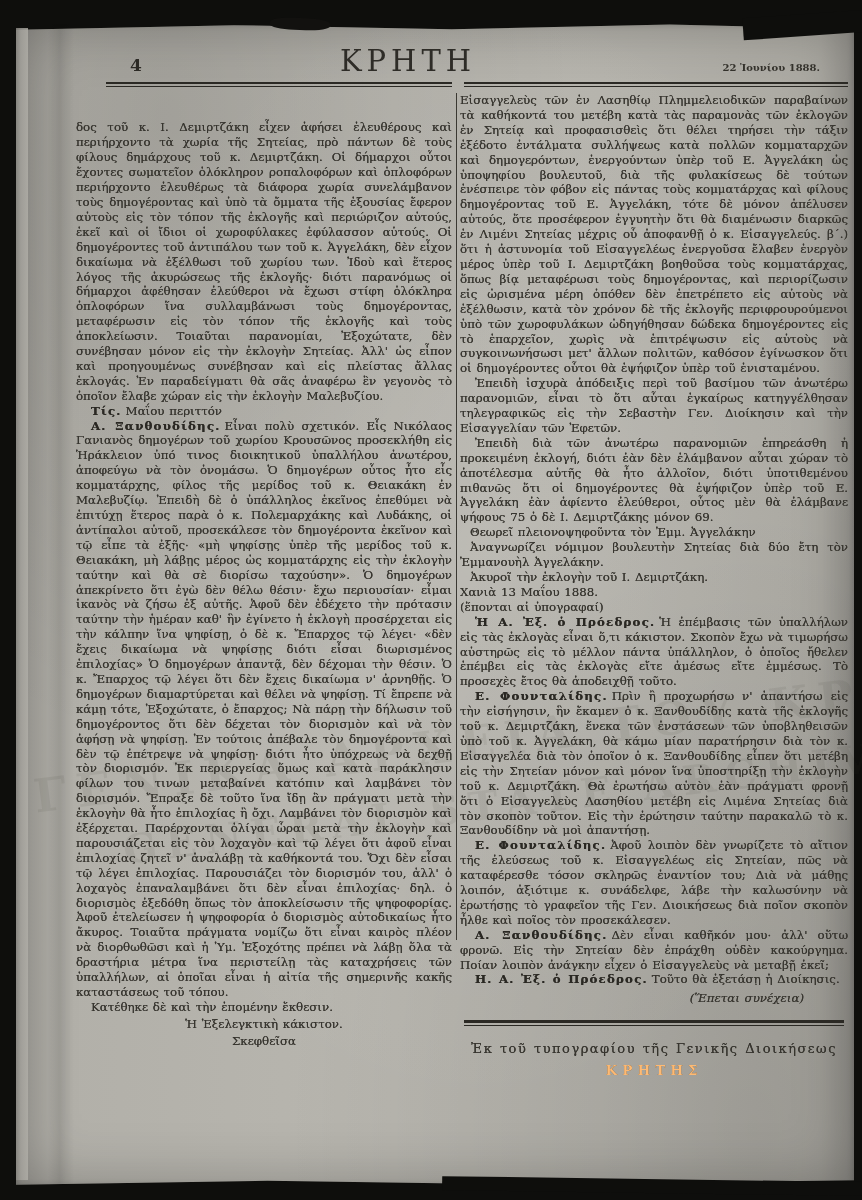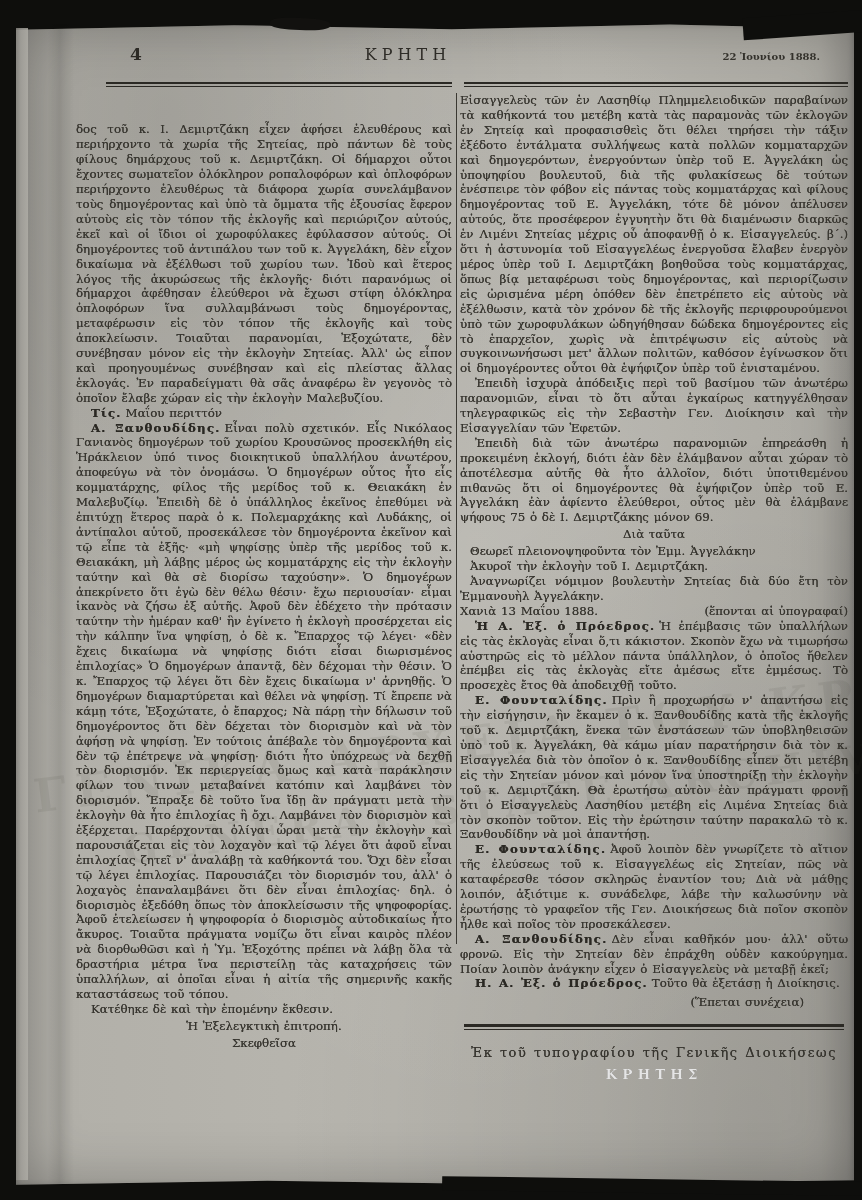--- a/index.html
+++ b/index.html
@@ -40,21 +40,21 @@
   .wm-gr{left:30px;top:705px;font-size:46px;letter-spacing:10px;transform:rotate(-7deg);}
   .wm-en{left:120px;top:775px;font-size:40px;letter-spacing:9px;transform:rotate(-7deg);}
 
   
   .content{
     position:absolute;left:76px;top:44px;width:772px;
     color:#37352f;
   }
   .masthead{display:flex;align-items:baseline;height:30px;}
   .page-num{width:120px;text-align:center;font-weight:bold;font-size:17px;color:#2c2a25;}
-  .mast-title{flex:1;text-align:center;font-size:16px;letter-spacing:5px;color:#2e2c27;}
+  .mast-title{flex:1;text-align:center;font-size:29px;letter-spacing:5px;color:#2e2c27;}
   .mast-date{width:200px;text-align:right;padding-right:28px;font-weight:bold;font-size:10px;color:#33312b;}
   .head-rules{display:flex;margin-top:8px;margin-bottom:6px;}
   .hr-seg{height:2px;border-top:2.5px solid #2b2924;border-bottom:1px solid #2b2924;}
   .hr-left{width:346px;margin-left:30px;}
   .hr-right{flex:1;margin-left:12px;}
 
   .columns{display:flex;align-items:center;}
   .col{width:376px;}
   .col-right{flex:1;}
   .divider{width:1px;align-self:stretch;background:linear-gradient(#3a3832 0 86%,transparent 86%);margin:0 3px 0 4px;}
@@ -64,25 +64,25 @@
     font-size:11.8px;line-height:14.9px;
     text-align:justify;
     text-shadow:0 0 0.6px rgba(46,44,38,0.85);
     word-spacing:1px;
   }
   .indent{text-indent:15px;}
   .lead{font-weight:bold;letter-spacing:1.2px;margin-right:4px;color:#2a2823;}
   .center{text-align:center !important;text-indent:0;}
   .headline{margin-top:2px !important;margin-bottom:2px !important;}
   .verdict{text-indent:10px;}
-  .dateline-row{display:flex;justify-content:space-between;margin:0;font-size:11.8px;line-height:15.2px;text-shadow:0 0 0.6px rgba(46,44,38,0.85);}
-  .continuation{text-align:right !important;padding-right:44px;margin-top:4px !important;}
+  .dateline-row{display:flex;justify-content:space-between;margin:0;font-size:11.8px;line-height:15.2px;text-shadow:0 0 0.6px rgba(46,44,38,0.85);flex-direction:column;}
+  .continuation{text-align:right !important;font-style:italic;padding-right:44px;margin-top:4px !important;}
   .footer-rule{height:2px;border-top:3px solid #2b2924;border-bottom:1px solid #2b2924;margin:14px 4px 16px 4px;}
   .imprint1{text-align:center !important;font-weight:normal;letter-spacing:1.5px;font-size:13px !important;word-spacing:3px;}
-  .imprint2{text-align:center !important;font-weight:bold;letter-spacing:5px;font-size:13.5px !important;margin-top:6px !important;color:#e5e5e5;}
+  .imprint2{text-align:center !important;font-weight:bold;letter-spacing:5px;font-size:13.5px !important;margin-top:6px !important;color:#fdba74;}
 </style>
 </head>
 <body>
 
 <div class="scan">
   <div class="paper"></div>
   <div class="page-edge"></div>
   <div class="gutter-crease"></div>
   <div class="wedge-top-right"></div>
   <div class="wedge-bottom"></div>
@@ -104,34 +104,33 @@
       <div class="hr-seg hr-right"></div>
     </div>
 
     <div class="columns">
 
       <div class="col">
         <p>δος τοῦ κ. Ι. Δεμιρτζάκη εἶχεν ἀφήσει ἐλευθέρους καὶ περιήρχοντο τὰ χωρία τῆς Σητείας, πρὸ πάντων δὲ τοὺς φίλους δημάρχους τοῦ κ. Δεμιρτζάκη. Οἱ δήμαρχοι οὗτοι ἔχοντες σωματεῖον ὁλόκληρον ροπαλοφόρων καὶ ὁπλοφόρων περιήρχοντο ἐλευθέρως τὰ διάφορα χωρία συνελάμβανον τοὺς δημογέροντας καὶ ὑπὸ τὰ ὄμματα τῆς ἐξουσίας ἔφερον αὐτοὺς εἰς τὸν τόπον τῆς ἐκλογῆς καὶ περιώριζον αὐτούς, ἐκεῖ καὶ οἱ ἴδιοι οἱ χωροφύλακες ἐφύλασσον αὐτούς. Οἱ δημογέροντες τοῦ ἀντιπάλου των τοῦ κ. Ἀγγελάκη, δὲν εἶχον δικαίωμα νὰ ἐξέλθωσι τοῦ χωρίου των. Ἰδοὺ καὶ ἕτερος λόγος τῆς ἀκυρώσεως τῆς ἐκλογῆς· διότι παρανόμως οἱ δήμαρχοι ἀφέθησαν ἐλεύθεροι νὰ ἔχωσι στίφη ὁλόκληρα ὁπλοφόρων ἵνα συλλαμβάνωσι τοὺς δημογέροντας, μεταφέρωσιν εἰς τὸν τόπον τῆς ἐκλογῆς καὶ τοὺς ἀποκλείωσιν. Τοιαῦται παρανομίαι, Ἐξοχώτατε, δὲν συνέβησαν μόνον εἰς τὴν ἐκλογὴν Σητείας. Ἀλλ' ὡς εἶπον καὶ προηγουμένως συνέβησαν καὶ εἰς πλείστας ἄλλας ἐκλογάς. Ἐν παραδείγματι θὰ σᾶς ἀναφέρω ἓν γεγονὸς τὸ ὁποῖον ἔλαβε χώραν εἰς τὴν ἐκλογὴν Μαλεβυζίου.</p>
         <p class="indent"><span class="lead">Τίς.</span><span>Μαΐου περιττόν</span></p>
         <p class="indent"><span class="lead">Α. Ξανθουδίδης.</span><span>Εἶναι πολὺ σχετικόν. Εἷς Νικόλαος Γανιανὸς δημογέρων τοῦ χωρίου Κρουσῶνος προσεκλήθη εἰς Ἡράκλειον ὑπό τινος διοικητικοῦ ὑπαλλήλου ἀνωτέρου, ἀποφεύγω νὰ τὸν ὀνομάσω. Ὁ δημογέρων οὗτος ἦτο εἷς κομματάρχης, φίλος τῆς μερίδος τοῦ κ. Θειακάκη ἐν Μαλεβυζίῳ. Ἐπειδὴ δὲ ὁ ὑπάλληλος ἐκεῖνος ἐπεθύμει νὰ ἐπιτύχῃ ἕτερος παρὰ ὁ κ. Πολεμαρχάκης καὶ Λυδάκης, οἱ ἀντίπαλοι αὐτοῦ, προσεκάλεσε τὸν δημογέροντα ἐκεῖνον καὶ τῷ εἶπε τὰ ἑξῆς· «μὴ ψηφίσῃς ὑπὲρ τῆς μερίδος τοῦ κ. Θειακάκη, μὴ λάβῃς μέρος ὡς κομματάρχης εἰς τὴν ἐκλογὴν ταύτην καὶ θὰ σὲ διορίσω ταχούσην». Ὁ δημογέρων ἀπεκρίνετο ὅτι ἐγὼ δὲν θέλω θέσιν· ἔχω περιουσίαν· εἶμαι ἱκανὸς νὰ ζήσω ἐξ αὐτῆς. Ἀφοῦ δὲν ἐδέχετο τὴν πρότασιν ταύτην τὴν ἡμέραν καθ' ἣν ἐγίνετο ἡ ἐκλογὴ προσέρχεται εἰς τὴν κάλπην ἵνα ψηφίσῃ, ὁ δὲ κ. Ἔπαρχος τῷ λέγει· «δὲν ἔχεις δικαίωμα νὰ ψηφίσῃς διότι εἶσαι διωρισμένος ἐπιλοχίας» Ὁ δημογέρων ἀπαντᾷ, δὲν δέχομαι τὴν θέσιν. Ὁ κ. Ἔπαρχος τῷ λέγει ὅτι δὲν ἔχεις δικαίωμα ν' ἀρνηθῇς. Ὁ δημογέρων διαμαρτύρεται καὶ θέλει νὰ ψηφίσῃ. Τί ἔπρεπε νὰ κάμῃ τότε, Ἐξοχώτατε, ὁ ἔπαρχος; Νὰ πάρῃ τὴν δήλωσιν τοῦ δημογέροντος ὅτι δὲν δέχεται τὸν διορισμὸν καὶ νὰ τὸν ἀφήσῃ νὰ ψηφίσῃ. Ἐν τούτοις ἀπέβαλε τὸν δημογέροντα καὶ δὲν τῷ ἐπέτρεψε νὰ ψηφίσῃ· διότι ἦτο ὑπόχρεως νὰ δεχθῇ τὸν διορισμόν. Ἐκ περιεργείας ὅμως καὶ κατὰ παράκλησιν φίλων του τινων μεταβαίνει κατόπιν καὶ λαμβάνει τὸν διορισμόν. Ἔπραξε δὲ τοῦτο ἵνα ἴδῃ ἂν πράγματι μετὰ τὴν ἐκλογὴν θὰ ἦτο ἐπιλοχίας ἢ ὄχι. Λαμβάνει τὸν διορισμὸν καὶ ἐξέρχεται. Παρέρχονται ὀλίγαι ὧραι μετὰ τὴν ἐκλογὴν καὶ παρουσιάζεται εἰς τὸν λοχαγὸν καὶ τῷ λέγει ὅτι ἀφοῦ εἶναι ἐπιλοχίας ζητεῖ ν' ἀναλάβῃ τὰ καθήκοντά του. Ὄχι δὲν εἶσαι τῷ λέγει ἐπιλοχίας. Παρουσιάζει τὸν διορισμόν του, ἀλλ' ὁ λοχαγὸς ἐπαναλαμβάνει ὅτι δὲν εἶναι ἐπιλοχίας· δηλ. ὁ διορισμὸς ἐξεδόθη ὅπως τὸν ἀποκλείσωσιν τῆς ψηφοφορίας. Ἀφοῦ ἐτελείωσεν ἡ ψηφοφορία ὁ διορισμὸς αὐτοδικαίως ἦτο ἄκυρος. Τοιαῦτα πράγματα νομίζω ὅτι εἶναι καιρὸς πλέον νὰ διορθωθῶσι καὶ ἡ Ὑμ. Ἐξοχότης πρέπει νὰ λάβῃ ὅλα τὰ δραστήρια μέτρα ἵνα περιστείλῃ τὰς καταχρήσεις τῶν ὑπαλλήλων, αἱ ὁποῖαι εἶναι ἡ αἰτία τῆς σημερινῆς κακῆς καταστάσεως τοῦ τόπου.</span></p>
         <p class="indent">Κατέθηκε δὲ καὶ τὴν ἑπομένην ἔκθεσιν.</p>
-        <p class="center headline">Ἡ Ἐξελεγκτικὴ ἐπιτροπή.</p>
+        <p class="center headline">Ἡ Ἐξελεγκτικὴ κάκιστον.</p>
         <p class="center headline">Σκεφθεῖσα</p>
       </div>
 
       <div class="divider"></div>
 
       <div class="col col-right">
         <p>Εἰσαγγελεὺς τῶν ἐν Λασηθίῳ Πλημμελειοδικῶν παραβαίνων τὰ καθήκοντά του μετέβη κατὰ τὰς παραμονὰς τῶν ἐκλογῶν ἐν Σητείᾳ καὶ προφασισθεὶς ὅτι θέλει τηρήσει τὴν τάξιν ἐξέδοτο ἐντάλματα συλλήψεως κατὰ πολλῶν κομματαρχῶν καὶ δημογερόντων, ἐνεργούντων ὑπὲρ τοῦ Ε. Ἀγγελάκη ὡς ὑποψηφίου βουλευτοῦ, διὰ τῆς φυλακίσεως δὲ τούτων ἐνέσπειρε τὸν φόβον εἰς πάντας τοὺς κομματάρχας καὶ φίλους δημογέροντας τοῦ Ε. Ἀγγελάκη, τότε δὲ μόνον ἀπέλυσεν αὐτούς, ὅτε προσέφερον ἐγγυητὴν ὅτι θὰ διαμένωσιν διαρκῶς ἐν Λιμένι Σητείας μέχρις οὗ ἀποφανθῇ ὁ κ. Εἰσαγγελεύς. β΄.) ὅτι ἡ ἀστυνομία τοῦ Εἰσαγγελέως ἐνεργοῦσα ἔλαβεν ἐνεργὸν μέρος ὑπὲρ τοῦ Ι. Δεμιρτζάκη βοηθοῦσα τοὺς κομματάρχας, ὅπως βίᾳ μεταφέρωσι τοὺς δημογέροντας, καὶ περιορίζωσιν εἰς ὡρισμένα μέρη ὁπόθεν δὲν ἐπετρέπετο εἰς αὐτοὺς νὰ ἐξέλθωσιν, κατὰ τὸν χρόνον δὲ τῆς ἐκλογῆς περιφρουρούμενοι ὑπὸ τῶν χωροφυλάκων ὡδηγήθησαν δώδεκα δημογέροντες εἰς τὸ ἐπαρχεῖον, χωρὶς νὰ ἐπιτρέψωσιν εἰς αὐτοὺς νὰ συγκοινωνήσωσι μετ' ἄλλων πολιτῶν, καθόσον ἐγίνωσκον ὅτι οἱ δημογέροντες οὗτοι θὰ ἐψήφιζον ὑπὲρ τοῦ ἐνισταμένου.</p>
         <p class="indent">Ἐπειδὴ ἰσχυρὰ ἀπόδειξις περὶ τοῦ βασίμου τῶν ἀνωτέρω παρανομιῶν, εἶναι τὸ ὅτι αὗται ἐγκαίρως κατηγγέλθησαν τηλεγραφικῶς εἰς τὴν Σεβαστὴν Γεν. Διοίκησιν καὶ τὴν Εἰσαγγελίαν τῶν Ἐφετῶν.</p>
         <p class="indent">Ἐπειδὴ διὰ τῶν ἀνωτέρω παρανομιῶν ἐπηρεάσθη ἡ προκειμένη ἐκλογή, διότι ἐὰν δὲν ἐλάμβανον αὗται χώραν τὸ ἀποτέλεσμα αὐτῆς θὰ ἦτο ἀλλοῖον, διότι ὑποτιθεμένου πιθανῶς ὅτι οἱ δημογέροντες θὰ ἐψήφιζον ὑπὲρ τοῦ Ε. Ἀγγελάκη ἐὰν ἀφίεντο ἐλεύθεροι, οὗτος μὲν θὰ ἐλάμβανε ψήφους 75 ὁ δὲ Ι. Δεμιρτζάκης μόνον 69.</p>
-        <p class="center headline">Διὰ ταῦτα</p>
         <p class="verdict">Θεωρεῖ πλειονοψηφοῦντα τὸν Ἐμμ. Ἀγγελάκην</p>
+        <p class="verdict">Ἀναγνωρίζει νόμιμον βουλευτὴν Σητείας διὰ δύο ἔτη τὸν Ἐμμανουὴλ Ἀγγελάκην.</p>
         <p class="verdict">Ἀκυροῖ τὴν ἐκλογὴν τοῦ Ι. Δεμιρτζάκη.</p>
-        <p class="verdict">Ἀναγνωρίζει νόμιμον βουλευτὴν Σητείας διὰ δύο ἔτη τὸν Ἐμμανουὴλ Ἀγγελάκην.</p>
         <p class="dateline-row">
           <span>Χανιὰ 13 Μαΐου 1888.</span>
           <span>(ἕπονται αἱ ὑπογραφαί)</span>
         </p>
         <p class="indent"><span class="lead">Ἡ Α. Ἐξ. ὁ Πρόεδρος.</span><span>Ἡ ἐπέμβασις τῶν ὑπαλλήλων εἰς τὰς ἐκλογὰς εἶναι ὅ,τι κάκιστον. Σκοπὸν ἔχω νὰ τιμωρήσω αὐστηρῶς εἰς τὸ μέλλον πάντα ὑπάλληλον, ὁ ὁποῖος ἤθελεν ἐπέμβει εἰς τὰς ἐκλογὰς εἴτε ἀμέσως εἴτε ἐμμέσως. Τὸ προσεχὲς ἔτος θὰ ἀποδειχθῇ τοῦτο.</span></p>
         <p class="indent"><span class="lead">Ε. Φουνταλίδης.</span><span>Πρὶν ἢ προχωρήσω ν' ἀπαντήσω εἰς τὴν εἰσήγησιν, ἣν ἔκαμεν ὁ κ. Ξανθουδίδης κατὰ τῆς ἐκλογῆς τοῦ κ. Δεμιρτζάκη, ἕνεκα τῶν ἐνστάσεων τῶν ὑποβληθεισῶν ὑπὸ τοῦ κ. Ἀγγελάκη, θὰ κάμω μίαν παρατήρησιν διὰ τὸν κ. Εἰσαγγελέα διὰ τὸν ὁποῖον ὁ κ. Ξανθουδίδης εἶπεν ὅτι μετέβη εἰς τὴν Σητείαν μόνον καὶ μόνον ἵνα ὑποστηρίξῃ τὴν ἐκλογὴν τοῦ κ. Δεμιρτζάκη. Θὰ ἐρωτήσω αὐτὸν ἐὰν πράγματι φρονῇ ὅτι ὁ Εἰσαγγελεὺς Λασηθίου μετέβη εἰς Λιμένα Σητείας διὰ τὸν σκοπὸν τοῦτον. Εἰς τὴν ἐρώτησιν ταύτην παρακαλῶ τὸ κ. Ξανθουδίδην νὰ μοὶ ἀπαντήσῃ.</span></p>
         <p class="indent"><span class="lead">Ε. Φουνταλίδης.</span><span>Ἀφοῦ λοιπὸν δὲν γνωρίζετε τὸ αἴτιον τῆς ἐλεύσεως τοῦ κ. Εἰσαγγελέως εἰς Σητείαν, πῶς νὰ καταφέρεσθε τόσον σκληρῶς ἐναντίον του; Διὰ νὰ μάθῃς λοιπόν, ἀξιότιμε κ. συνάδελφε, λάβε τὴν καλωσύνην νὰ ἐρωτήσῃς τὸ γραφεῖον τῆς Γεν. Διοικήσεως διὰ ποῖον σκοπὸν ἦλθε καὶ ποῖος τὸν προσεκάλεσεν.</span></p>
         <p class="indent"><span class="lead">Α. Ξανθουδίδης.</span><span>Δὲν εἶναι καθῆκόν μου· ἀλλ' οὕτω φρονῶ. Εἰς τὴν Σητείαν δὲν ἐπράχθη οὐδὲν κακούργημα. Ποίαν λοιπὸν ἀνάγκην εἶχεν ὁ Εἰσαγγελεὺς νὰ μεταβῇ ἐκεῖ;</span></p>
         <p class="indent"><span class="lead">Η. Α. Ἐξ. ὁ Πρόεδρος.</span><span>Τοῦτο θὰ ἐξετάσῃ ἡ Διοίκησις.</span></p>
         <p class="continuation">(Ἕπεται συνέχεια)</p>

